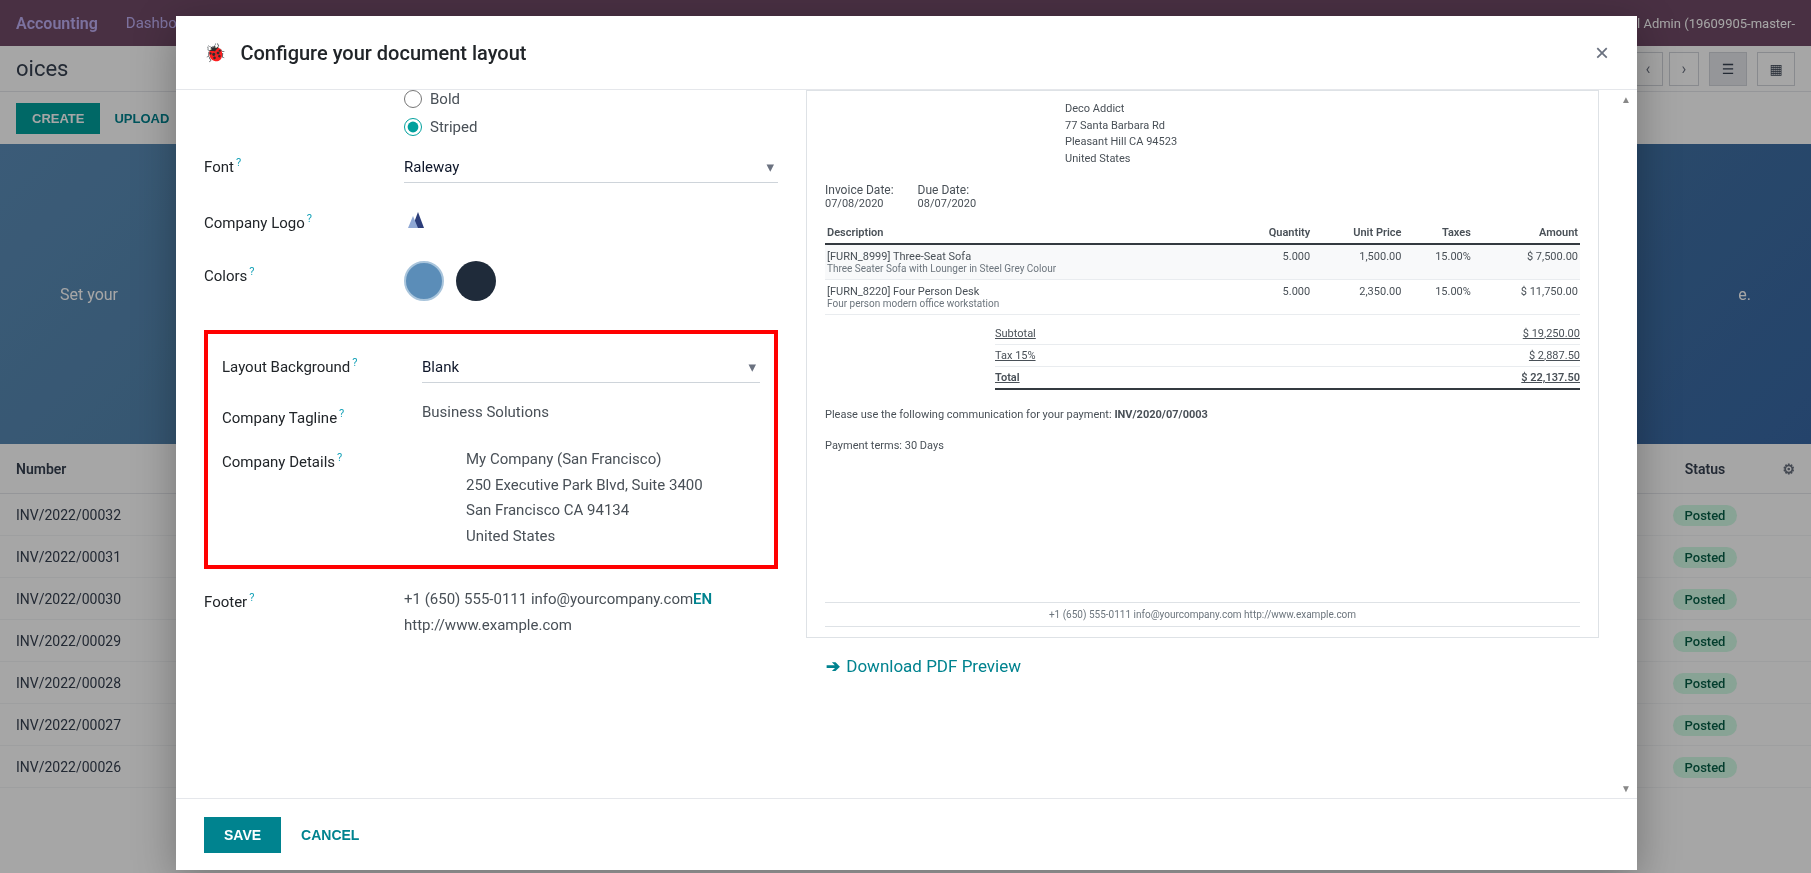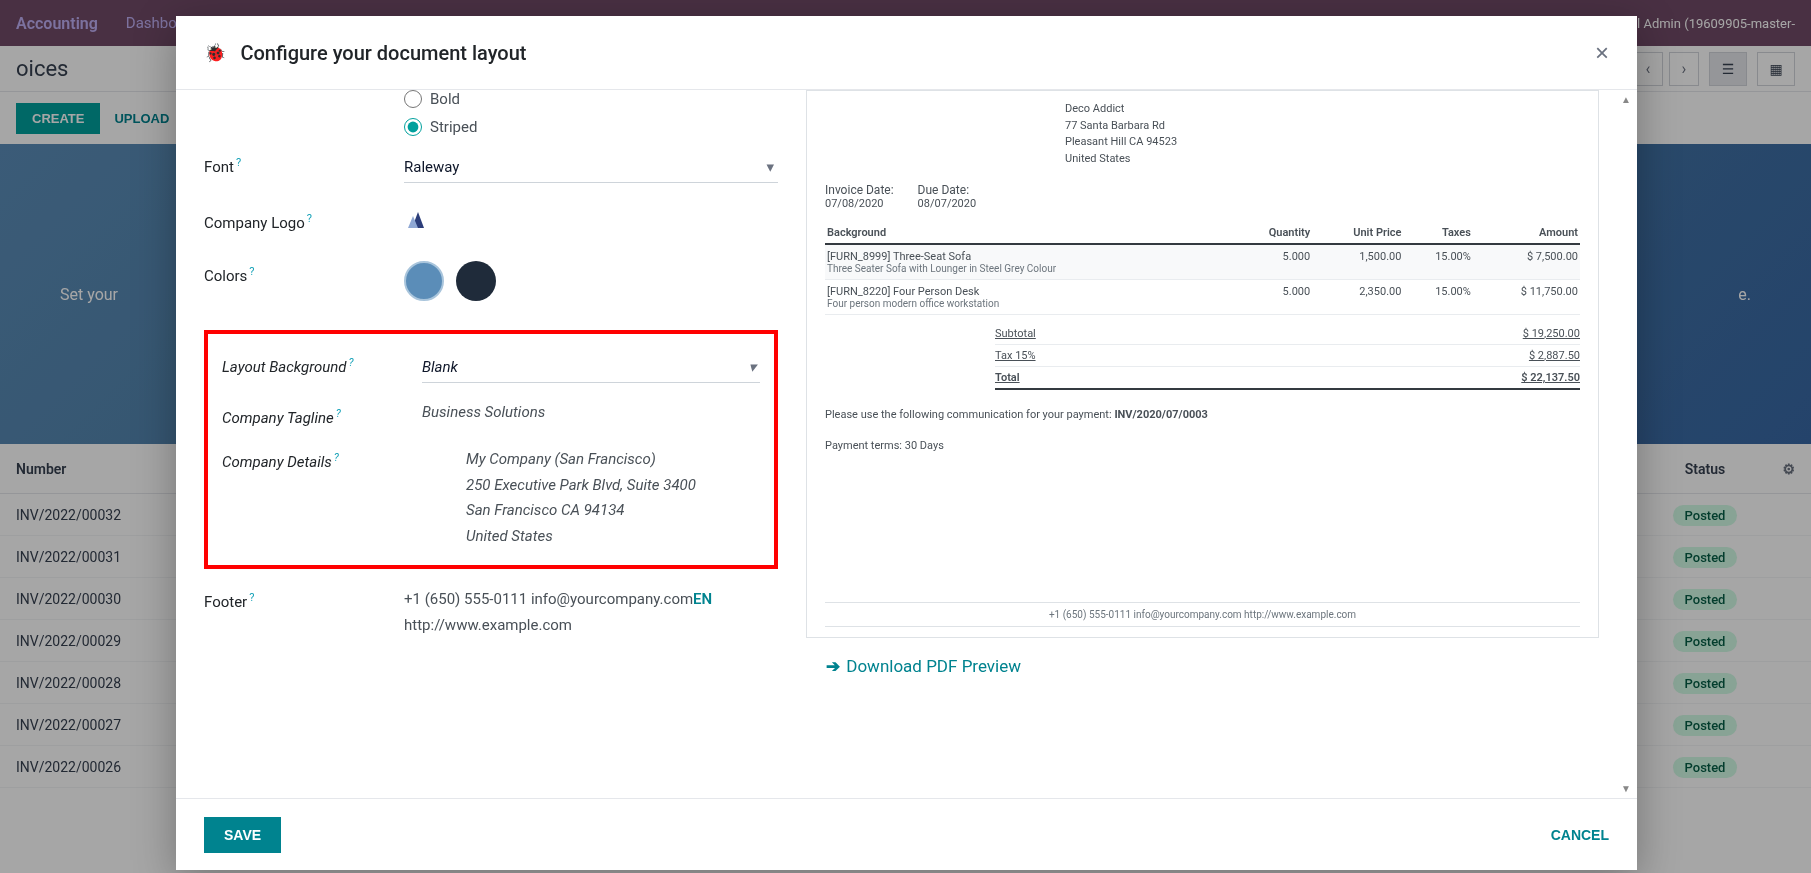--- a/index.html
+++ b/index.html
@@ -52,27 +52,27 @@
 .flabel .q{color:#17a2b8;font-size:11px;vertical-align:super;margin-left:2px;}
 .fval{flex:1;font-size:15px;color:#495057;}
 .radio-opt{display:flex;align-items:center;gap:8px;margin-bottom:10px;font-size:15px;}
 .radio-opt input[type=radio]{width:18px;height:18px;accent-color:#00A09D;}
 .sel{width:100%;border:none;border-bottom:1px solid #ced4da;padding:6px 0;font-size:15px;color:#0f172a;background:#fff;position:relative;}
 .sel::after{content:"▾";position:absolute;right:4px;color:#6b7280;}
 .logo-placeholder{width:40px;height:24px;display:inline-block;}
 .color-swatch{width:40px;height:40px;border-radius:50%;display:inline-block;margin-right:8px;}
 .cs1{background:#5B8DB8;border:2px solid #a9c5dc;}
 .cs2{background:#1F2B3A;}
-.highlight-box{border:4px solid #FF0000;padding:18px 14px 16px 14px;margin:10px 0 18px 0;font-style:italic;}
+.highlight-box{border:4px solid #FF0000;padding:18px 14px 16px 14px;margin:10px 0 18px 0;}
 .highlight-box .frow{margin-bottom:20px;}
 .highlight-box .frow:last-child{margin-bottom:0;gap:44px;}
 .multiline{line-height:1.7;}
 .lang-tag{color:#00838F;font-weight:600;}
 
-.mfooter{height:72px;border-top:1px solid #e5e7eb;display:flex;align-items:center;padding:0 28px;gap:20px;justify-content:space-between;}
+.mfooter{height:72px;border-top:1px solid #e5e7eb;display:flex;align-items:center;padding:0 28px;gap:20px;}
 .btn-save{background:#00838F;color:#fff;border:none;padding:10px 20px;font-weight:600;font-size:14px;}
 .btn-cancel{color:#00838F;background:none;border:none;font-weight:600;font-size:14px;}
 
 
 .preview{background:#fff;border:1px solid #dee2e6;margin:0 18px 18px 0;padding:10px 18px 10px 18px;font-size:11px;color:#495057;}
 .preview .addr{margin-left:240px;margin-bottom:16px;line-height:1.5;}
 .preview h3{font-size:17px;color:#5B8DB8;font-weight:400;margin-bottom:10px;}
 .preview h3 a{color:#5B8DB8;text-decoration:none;}
 .preview .dates{display:flex;gap:24px;margin-bottom:12px;font-size:11px;}
 .preview .dates .dcol .dlbl{font-size:12px;color:#495057;}
@@ -269,21 +269,21 @@
               <div>07/08/2020</div>
             </div>
           <div class="dcol">
               <div class="dlbl">Due Date:</div>
               <div>08/07/2020</div>
             </div>
         </div>
         <table class="ptable">
           <tbody>
               <tr>
-                <th>Background</th>
+                <th>Description</th>
                 <th class="r">Quantity</th>
                 <th class="r">Unit Price</th>
                 <th class="r">Taxes</th>
                 <th class="r">Amount</th>
               </tr>
           <tr class="stripe">
                 <td>
                   <div>[FURN_8999] Three-Seat Sofa</div>
                   <div class="sub">Three Seater Sofa with Lounger in Steel Grey Colour</div>
                 </td>

